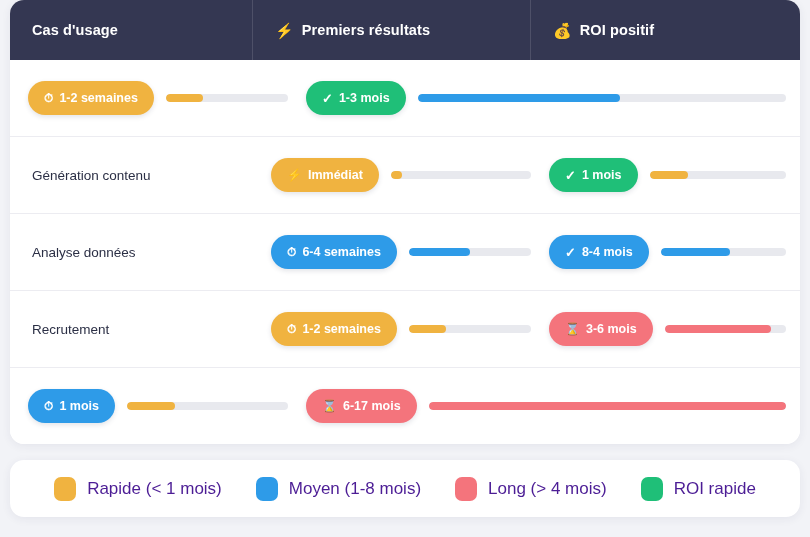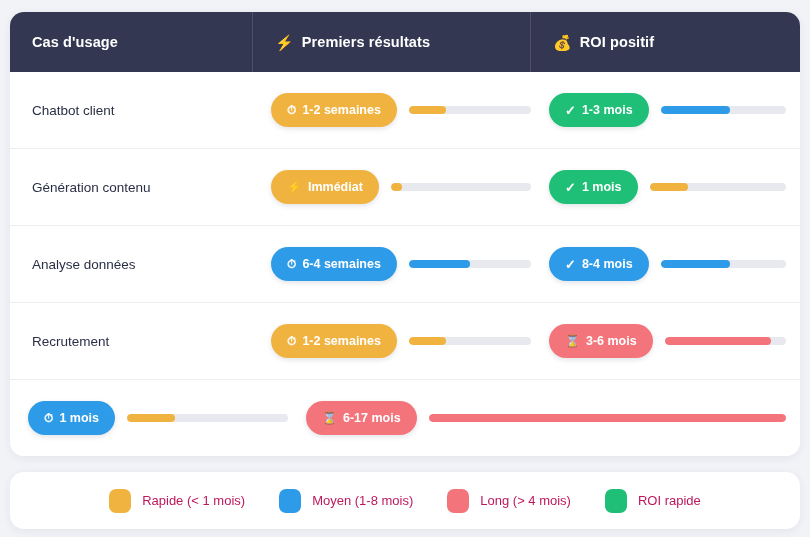--- a/index.html
+++ b/index.html
@@ -12,21 +12,21 @@
     background: #f2f3f7;
     font-family: "Liberation Sans", sans-serif;
     -webkit-font-smoothing: antialiased;
     overflow: hidden;
   }
 
   .page {
     width: 810px;
     height: 537px;
     box-sizing: border-box;
-    padding: 12px 10px 0 10px;
+    padding: 0 10px 0 10px;
     display: flex;
     flex-direction: column;
   }
 
   
   .table-card {
     background: #ffffff;
     border-radius: 14px;
     box-shadow: 0 2px 10px rgba(40, 45, 80, 0.07);
     overflow: hidden;
@@ -143,22 +143,22 @@
     align-items: center;
     gap: 11px;
   }
   .legend-swatch {
     width: 22px;
     height: 24px;
     border-radius: 7px;
     flex: 0 0 auto;
   }
   .legend-label {
-    font-size: 13px;
-    color: #be185d;
+    font-size: 17px;
+    color: #4c1d95;
   }
 </style>
 </head>
 <body>
 
 <div class="page">
 
   <div class="table-card">
 
     <div class="thead">
@@ -169,21 +169,20 @@
         <span class="th-icon">⚡</span>
         <span>Premiers résultats</span>
       </div>
       <div class="th col-3">
         <span class="th-icon">💰</span>
         <span>ROI positif</span>
       </div>
     </div>
 
     <div class="trow">
-      <div class="cell cell-1">Chatbot client</div>
       <div class="cell cell-2">
         <div class="metric">
           <span class="pill" style="background: rgb(240, 179, 64);">
             <span class="pill-icon">⏱</span>
             <span>1-2 semaines</span>
           </span>
           <span class="bar-track">
             <span class="bar-fill" style="background: rgb(240, 179, 64); width: 30%;"></span>
           </span>
         </div>

